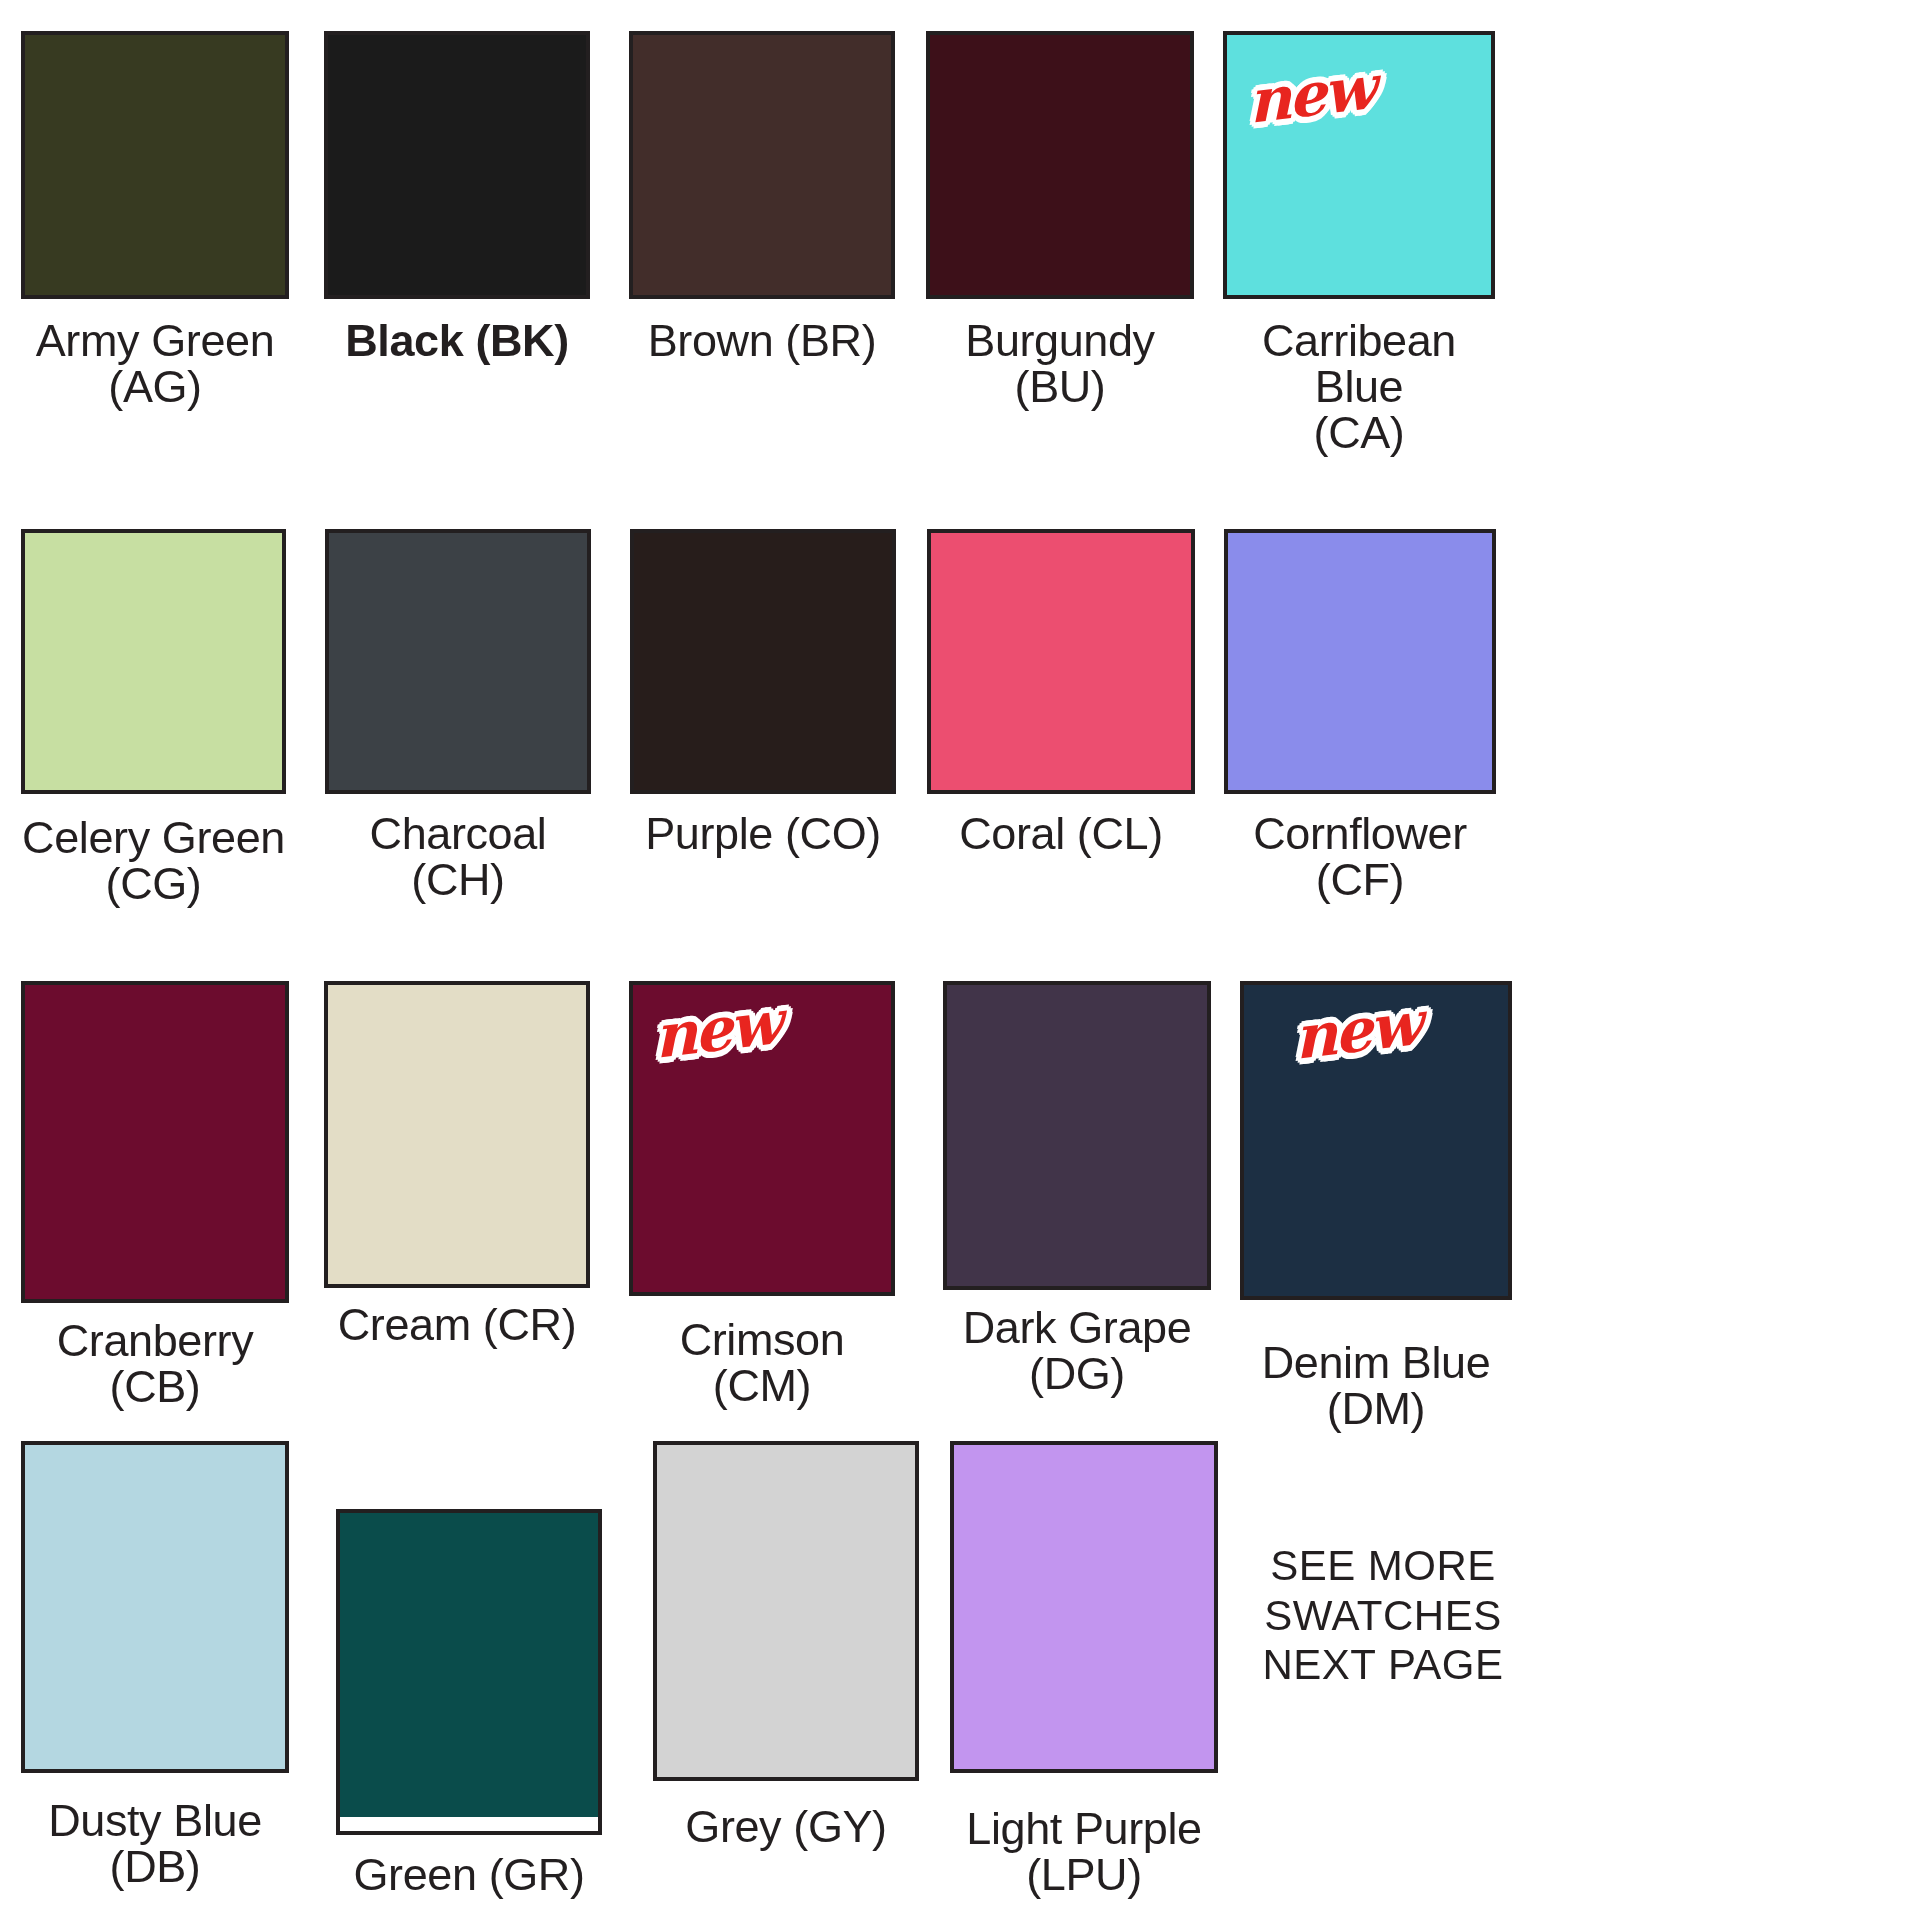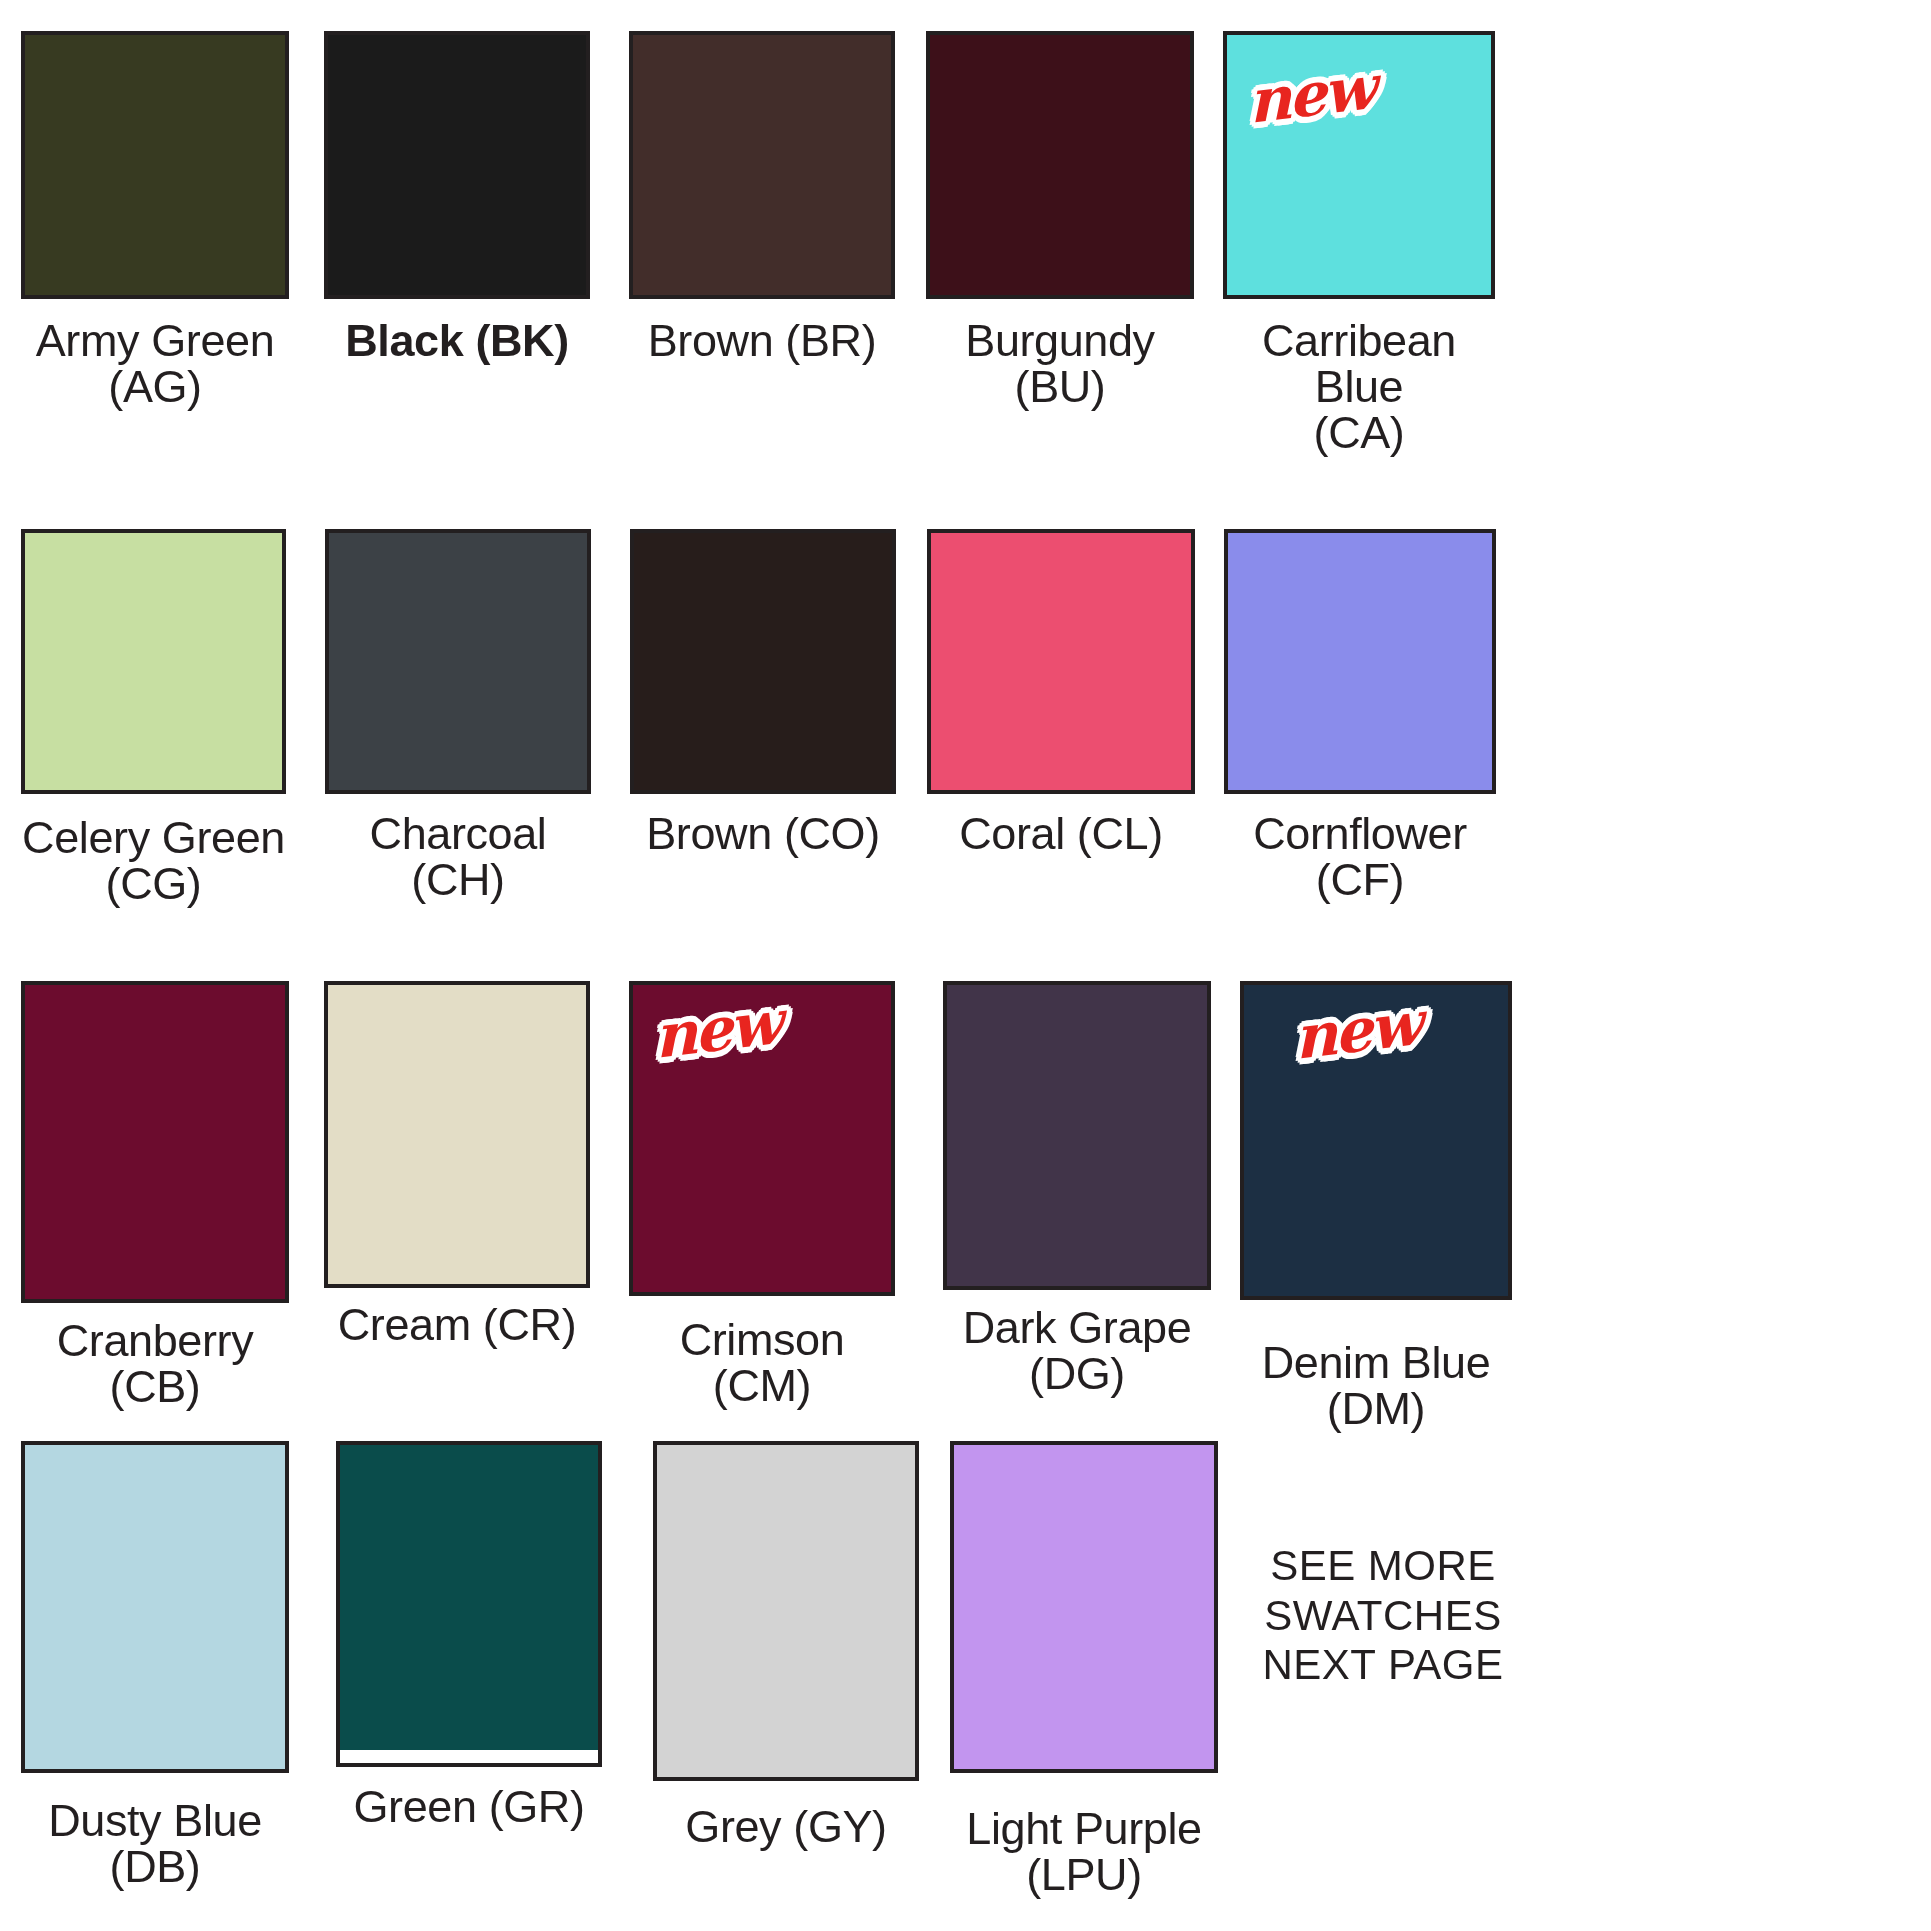--- a/index.html
+++ b/index.html
@@ -148,21 +148,21 @@
       <div class="swatch" style="width: 266px; height: 265px; border-color: rgb(35, 31, 32);">
         <div class="fill" style="background:#3c4146;"></div>
       </div>
       <div class="caption" style="margin-top:17.4px;">Charcoal (CH)</div>
     </div>
 
     <div class="cell" style="margin-left:39px;width:266px;">
       <div class="swatch" style="width: 266px; height: 265px; border-color: rgb(35, 31, 32);">
         <div class="fill" style="background:#271d1b;"></div>
       </div>
-      <div class="caption" style="margin-top:17.4px;">Brown (CO)</div>
+      <div class="caption" style="margin-top:17.4px;">Purple (CO)</div>
     </div>
 
     <div class="cell" style="margin-left:31px;width:268px;">
       <div class="swatch" style="width: 268px; height: 265px; border-color: rgb(35, 31, 32);">
         <div class="fill" style="background:#ec4e70;"></div>
       </div>
       <div class="caption" style="margin-top:17.4px;">Coral (CL)</div>
     </div>
 
     <div class="cell" style="margin-left:29px;width:272px;">
@@ -216,21 +216,21 @@
 
   <div class="row" style="top:1441px;">
     <div class="cell" style="margin-left:21px;width:268px;">
       <div class="swatch" style="width: 268px; height: 332px; border-color: rgb(35, 31, 32);">
         <div class="fill" style="background:#b4d7e1;"></div>
       </div>
       <div class="caption" style="margin-top:25px;">Dusty Blue
 (DB)</div>
     </div>
 
-    <div class="cell" style="margin-left:35px;width:290px;">
+    <div class="cell" style="margin-left:35px;width:290px;justify-content:flex-end;">
       <div class="swatch striped" style="width: 266px; height: 326px; border-color: rgb(35, 31, 32);">
         <div class="fill" style="background:#0a4c4b;"></div>
         <div class="stripe"></div>
       </div>
       <div class="caption" style="margin-top:17.4px;">Green (GR)</div>
     </div>
 
     <div class="cell" style="margin-left:39px;width:266px;">
       <div class="swatch" style="width: 266px; height: 340px; border-color: rgb(35, 31, 32);">
         <div class="fill" style="background:#d3d3d3;"></div>

